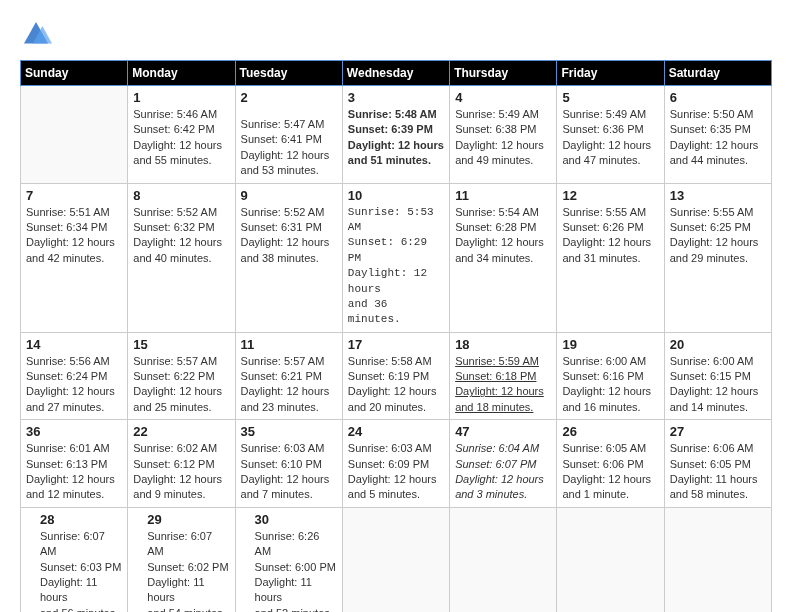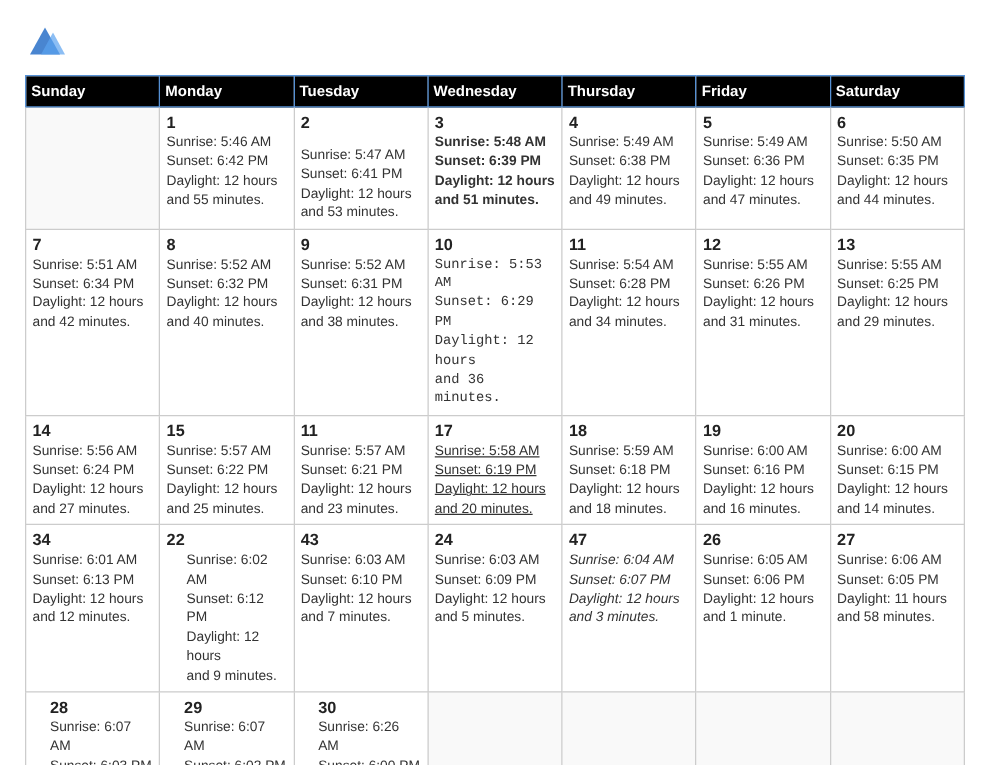--- a/index.html
+++ b/index.html
@@ -254,28 +254,28 @@
           </td>
           <td>
             <span class="day-number">11</span>
             <div class="day-info" style="white-space: pre-line;">Sunrise: 5:57 AM
 Sunset: 6:21 PM
 Daylight: 12 hours
 and 23 minutes.</div>
           </td>
           <td>
             <span class="day-number">17</span>
-            <div class="day-info" style="white-space: pre-line; text-decoration: underline;">Sunrise: 5:58 AM
+            <div class="day-info" style="white-space: pre-line;">Sunrise: 5:58 AM
 Sunset: 6:19 PM
 Daylight: 12 hours
 and 20 minutes.</div>
           </td>
           <td>
             <span class="day-number">18</span>
-            <div class="day-info" style="white-space: pre-line;">Sunrise: 5:59 AM
+            <div class="day-info" style="white-space: pre-line; text-decoration: underline;">Sunrise: 5:59 AM
 Sunset: 6:18 PM
 Daylight: 12 hours
 and 18 minutes.</div>
           </td>
           <td>
             <span class="day-number">19</span>
             <div class="day-info" style="white-space: pre-line;">Sunrise: 6:00 AM
 Sunset: 6:16 PM
 Daylight: 12 hours
 and 16 minutes.</div>
@@ -283,35 +283,35 @@
           <td>
             <span class="day-number">20</span>
             <div class="day-info" style="white-space: pre-line;">Sunrise: 6:00 AM
 Sunset: 6:15 PM
 Daylight: 12 hours
 and 14 minutes.</div>
           </td>
         </tr>
         <tr class="week-row">
           <td>
-            <span class="day-number">34</span>
+            <span class="day-number">36</span>
             <div class="day-info" style="white-space: pre-line;">Sunrise: 6:01 AM
 Sunset: 6:13 PM
 Daylight: 12 hours
 and 12 minutes.</div>
           </td>
           <td>
             <span class="day-number">22</span>
-            <div class="day-info" style="white-space: pre-line; margin-left: 16px;">Sunrise: 6:02 AM
+            <div class="day-info" style="white-space: pre-line;">Sunrise: 6:02 AM
 Sunset: 6:12 PM
 Daylight: 12 hours
 and 9 minutes.</div>
           </td>
           <td>
-            <span class="day-number">43</span>
+            <span class="day-number">35</span>
             <div class="day-info" style="white-space: pre-line;">Sunrise: 6:03 AM
 Sunset: 6:10 PM
 Daylight: 12 hours
 and 7 minutes.</div>
           </td>
           <td>
             <span class="day-number">24</span>
             <div class="day-info" style="white-space: pre-line;">Sunrise: 6:03 AM
 Sunset: 6:09 PM
 Daylight: 12 hours

